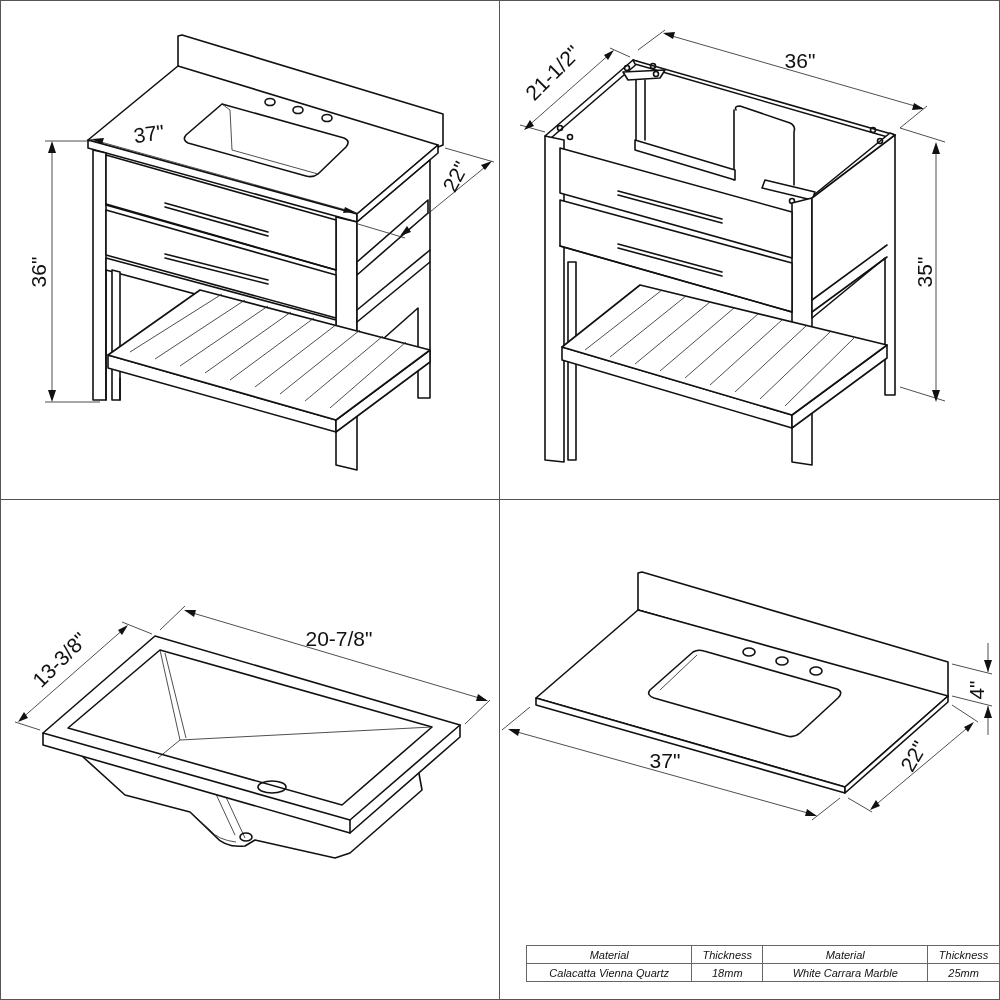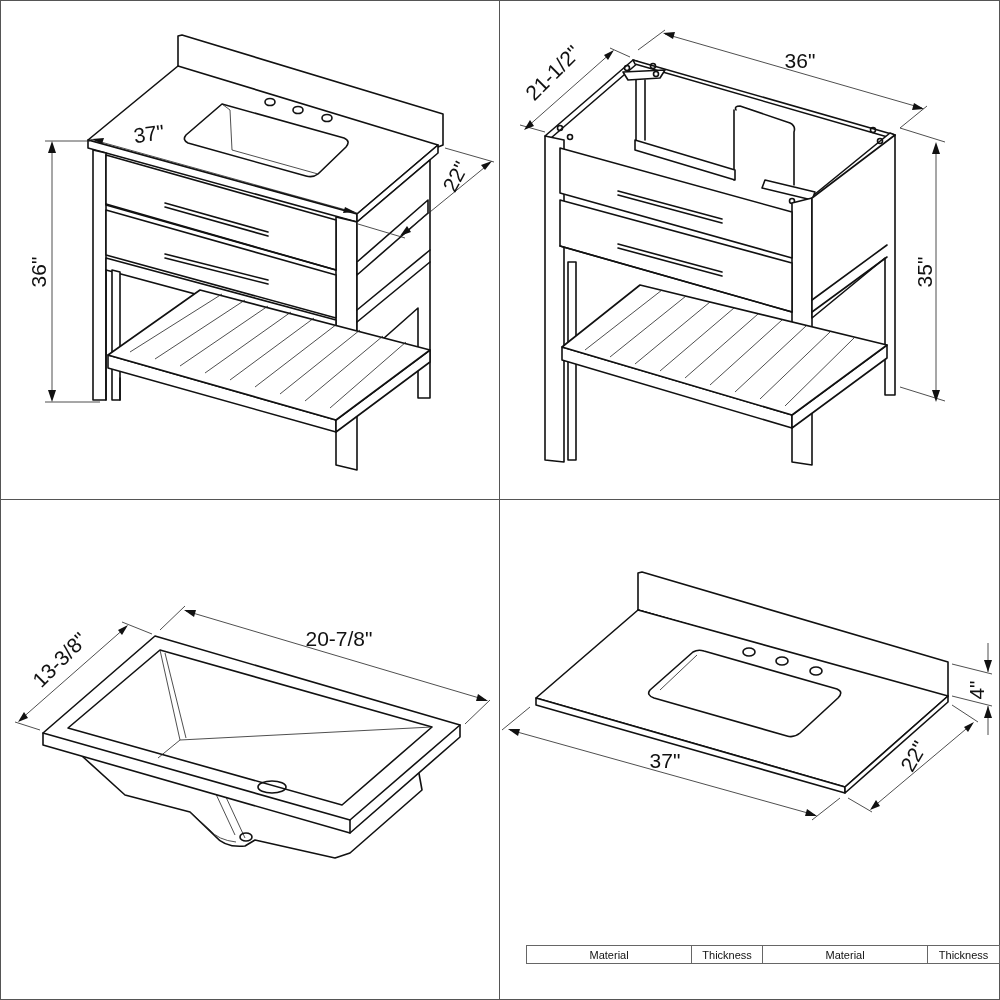--- a/index.html
+++ b/index.html
@@ -9,21 +9,21 @@
   .hdiv{position:absolute;left:0;top:499px;width:1000px;height:1px;background:#555;}
   .panel{position:absolute;width:500px;height:500px;}
   .panel svg{position:absolute;left:0;top:0;width:500px;height:500px;}
   .ln{fill:none;stroke:#111;stroke-width:1.6;stroke-linejoin:round;stroke-linecap:round;}
   .thin{fill:none;stroke:#222;stroke-width:0.8;}
   .dim{fill:none;stroke:#222;stroke-width:0.8;}
   .arrow{fill:#111;stroke:none;}
   .fillw{fill:#fff;stroke:#111;stroke-width:1.6;stroke-linejoin:round;}
   .dimtxt{font-family:"Liberation Sans",sans-serif;font-size:21px;fill:#111;}
   table.spec{position:absolute;left:526px;top:945px;border-collapse:collapse;font-family:"Liberation Sans",sans-serif;font-size:11px;color:#111;}
-  table.spec td{border:1px solid #666;padding:1px 8px;text-align:center;height:15px;}
+  table.spec td{border:1px solid #666;padding:1px 8px;text-align:center;height:15px;font-style:italic;}
   table.spec td.c1{width:153px;}
   table.spec td.c2{width:54px;}
   table.spec td.c3{width:153px;}
   table.spec td.c4{width:55px;}
 </style>
 </head>
 <body>
 
 <div class="frame"></div>
 <div class="vdiv"></div>
@@ -292,14 +292,20 @@
 </div>
 
 <table class="spec">
   <tbody>
       <tr>
     <td class="c1">Material</td>
     <td class="c2">Thickness</td>
     <td class="c3">Material</td>
     <td class="c4">Thickness</td>
   </tr>
+  <tr>
+    <td class="c1">Calacatta Vienna Quartz</td>
+    <td class="c2">18mm</td>
+    <td class="c3">White Carrara Marble</td>
+    <td class="c4">25mm</td>
+  </tr>
 </tbody>
   </table>
 
 </body></html>

